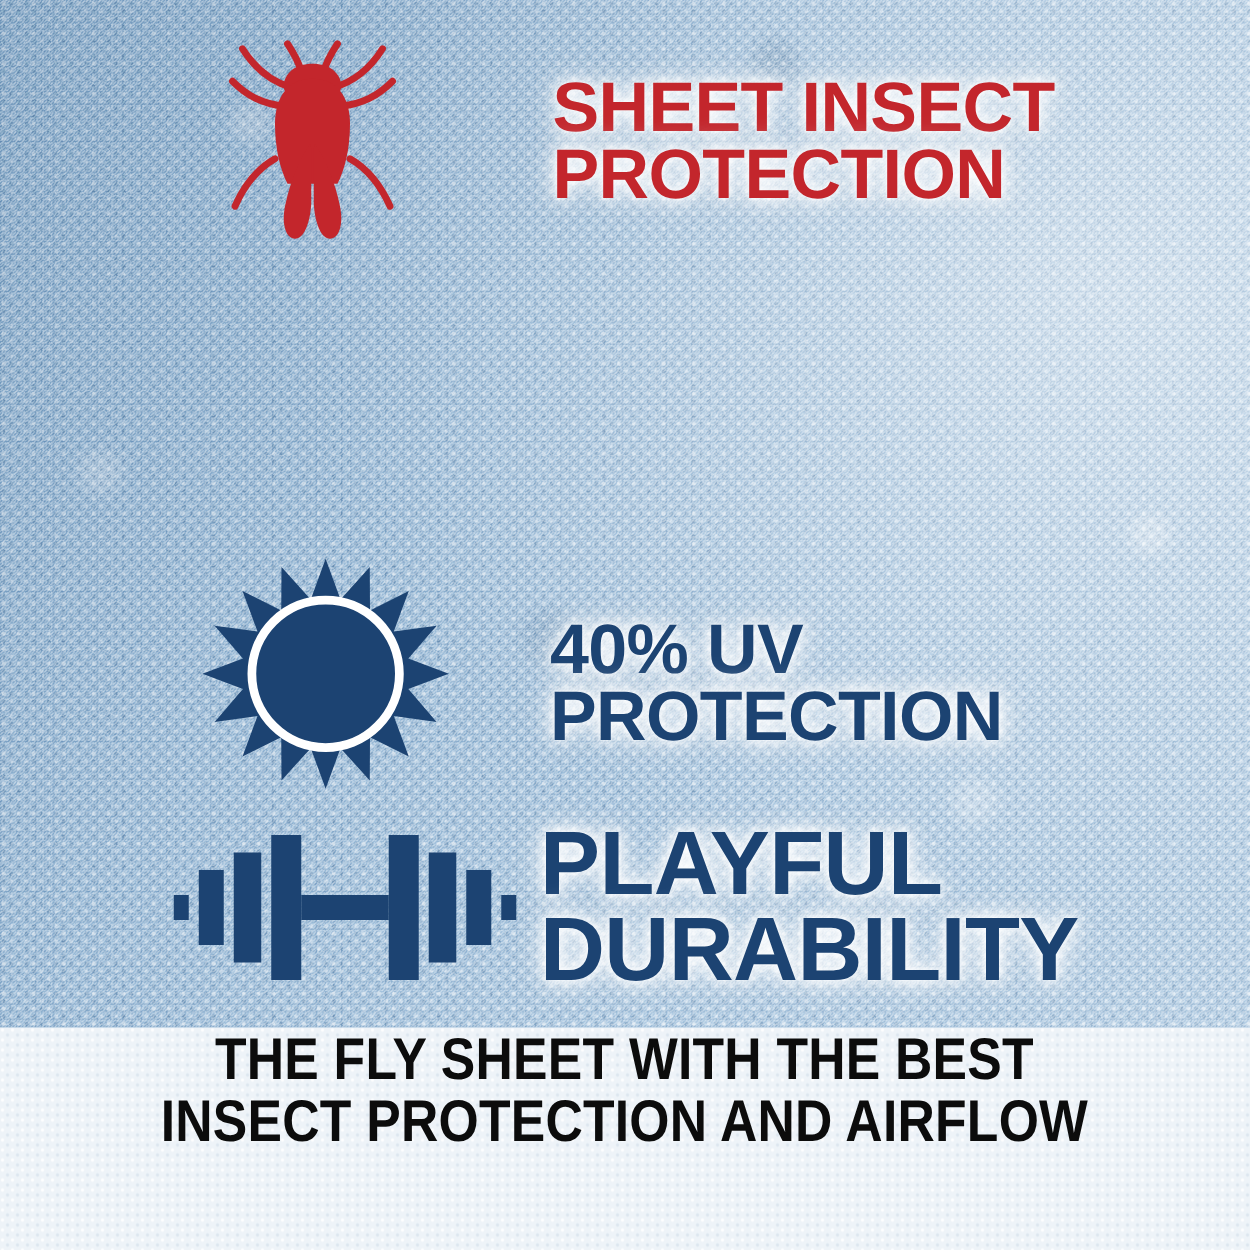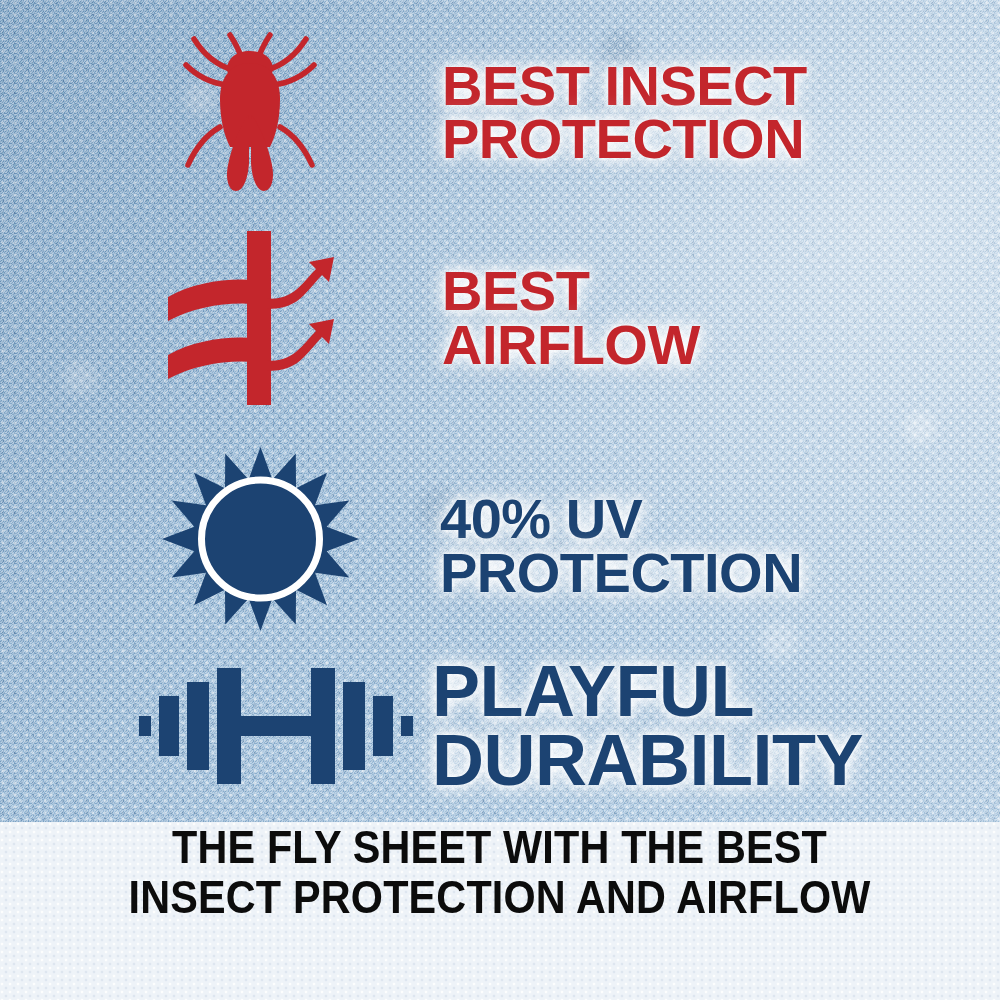--- a/index.html
+++ b/index.html
@@ -212,60 +212,25 @@
                    C73,168 78,156 79,140
                    L79,96 Z" fill="#C3262C"></path>
           <path d="M82,92
                    C90,104 98,122 102,142
                    C105,157 101,168 94,168
                    C87,168 82,156 81,140
                    L81,96 Z" fill="#C3262C"></path>
         </svg>
       </div>
       <div class="text-cell">
-        <p class="feat-text red" id="txt-insect">BEST INSECT
+        <p class="feat-text red" id="txt-insect">SHEET INSECT
 PROTECTION</p>
       </div>
     </div>
 
-    <div class="row" id="row-airflow">
-      <div class="icon-cell">
-        <svg width="200" height="190" viewBox="0 0 200 190">
-
-          <path d="M18,74 C46,58 84,54 112,58 L112,82 C84,78 48,82 18,98 Z" fill="#C3262C"></path>
-          <path d="M18,132 C46,116 84,112 112,116 L112,140 C84,136 48,140 18,156 Z" fill="#C3262C"></path>
-
-          <rect x="97" y="8" width="24" height="174" fill="#C3262C"></rect>
-
-          <path d="M116,86
-                   C134,86 144,82 154,72
-                   C161,65 166,58 172,52
-                   L179,59
-                   L184,34
-                   L159,39
-                   L166,46
-                   C160,52 154,60 147,66
-                   C139,73 130,76 116,76 Z" fill="#C3262C"></path>
-
-          <path d="M116,148
-                   C134,148 144,144 154,134
-                   C161,127 166,120 172,114
-                   L179,121
-                   L184,96
-                   L159,101
-                   L166,108
-                   C160,114 154,122 147,128
-                   C139,135 130,138 116,138 Z" fill="#C3262C"></path>
-        </svg>
-      </div>
-      <div class="text-cell">
-        <p class="feat-text red" id="txt-airflow">BEST
-AIRFLOW</p>
-      </div>
-    </div>
 
     <div class="row" id="row-uv">
       <div class="icon-cell">
         <svg width="205" height="205" viewBox="0 0 205 205">
 
           <polygon fill="#1C4372" points="
             102.5,4
             114.4,36.5
             137.8,10.6
             138.0,45.3

